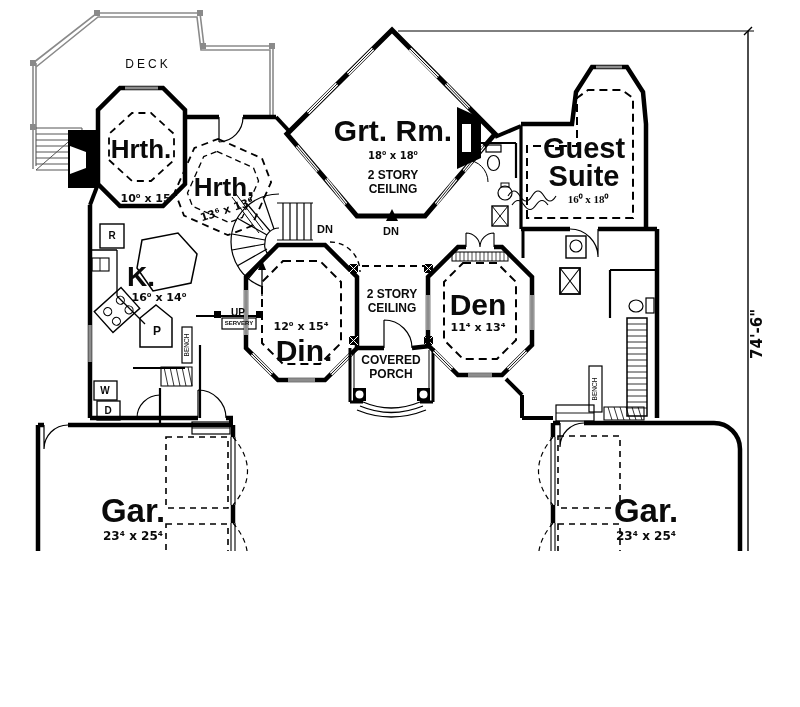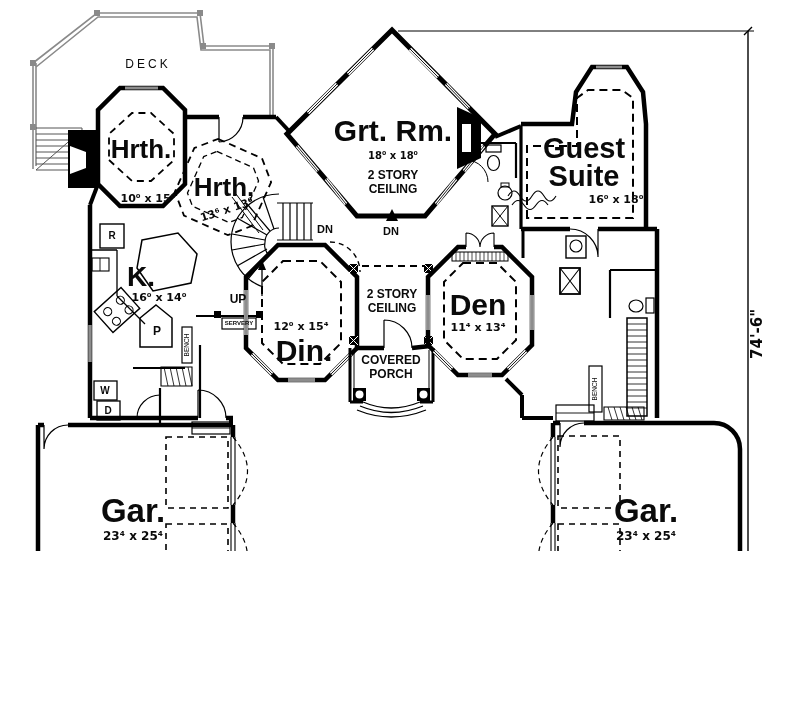--- a/index.html
+++ b/index.html
@@ -263,21 +263,21 @@
 <div class="t room" style="left:224px;top:188px;font-size:26px;">Hrth.</div>
 <div class="t dims" style="left:227px;top:210px;transform:translate(-50%,-50%) rotate(-18deg);">13⁶ x 13⁶</div>
 
 <div class="t room" style="left:393px;top:131px;font-size:30px;">Grt. Rm.</div>
 <div class="t dims" style="left:393px;top:156px;font-size:10px;">18⁰ x 18⁰</div>
 <div class="t note" style="left:393px;top:182px;">2 STORY
 CEILING</div>
 
 <div class="t room" style="left:584px;top:162px;font-size:29px;line-height:0.98;">Guest
 Suite</div>
-<div class="t dims" style="left:616px;top:200px;">16⁰ x 18⁰</div>
+<div class="t dims" style="left:588px;top:200px;font-family:Liberation Serif, serif;">16⁰ x 18⁰</div>
 
 <div class="t room" style="left:141px;top:277px;font-size:28px;">K.</div>
 <div class="t dims" style="left:159px;top:298px;">16⁰ x 14⁰</div>
 
 <div class="t room" style="left:304px;top:303px;font-size:30px;margin-top:48px;">Din.</div>
 <div class="t dims" style="left:301px;top:327px;">12⁰ x 15⁴</div>
 
 <div class="t note" style="left:392px;top:301px;">2 STORY
 CEILING</div>
 
@@ -286,21 +286,21 @@
 
 <div class="t note" style="left:391px;top:367px;font-size:12px;">COVERED
 PORCH</div>
 
 <div class="t room" style="left:133px;top:511px;font-size:33px;">Gar.</div>
 <div class="t dims" style="left:133px;top:536px;font-size:12px;">23⁴ x 25⁴</div>
 
 <div class="t room" style="left:646px;top:511px;font-size:33px;">Gar.</div>
 <div class="t dims" style="left:646px;top:536px;font-size:12px;">23⁴ x 25⁴</div>
 
-<div class="t tiny" style="left:238px;top:299px;font-size:12px;">UP</div>
+<div class="t tiny" style="left:238px;top:313px;font-size:10px;">UP</div>
 <div class="t tiny" style="left:325px;top:230px;font-size:11px;">DN</div>
 <div class="t tiny" style="left:391px;top:232px;font-size:11px;">DN</div>
 
 <div class="t" style="left:239px;top:323px;font-size:6px;font-weight:bold;">SERVERY</div>
 <div class="t rot" style="left:187px;top:345px;font-size:6.5px;">BENCH</div>
 <div class="t rot" style="left:595px;top:389px;font-size:6.5px;">BENCH</div>
 
 <div class="t tiny" style="left:105px;top:391px;">W</div>
 <div class="t tiny" style="left:108px;top:411px;">D</div>
 <div class="t tiny" style="left:112px;top:236px;">R</div>

